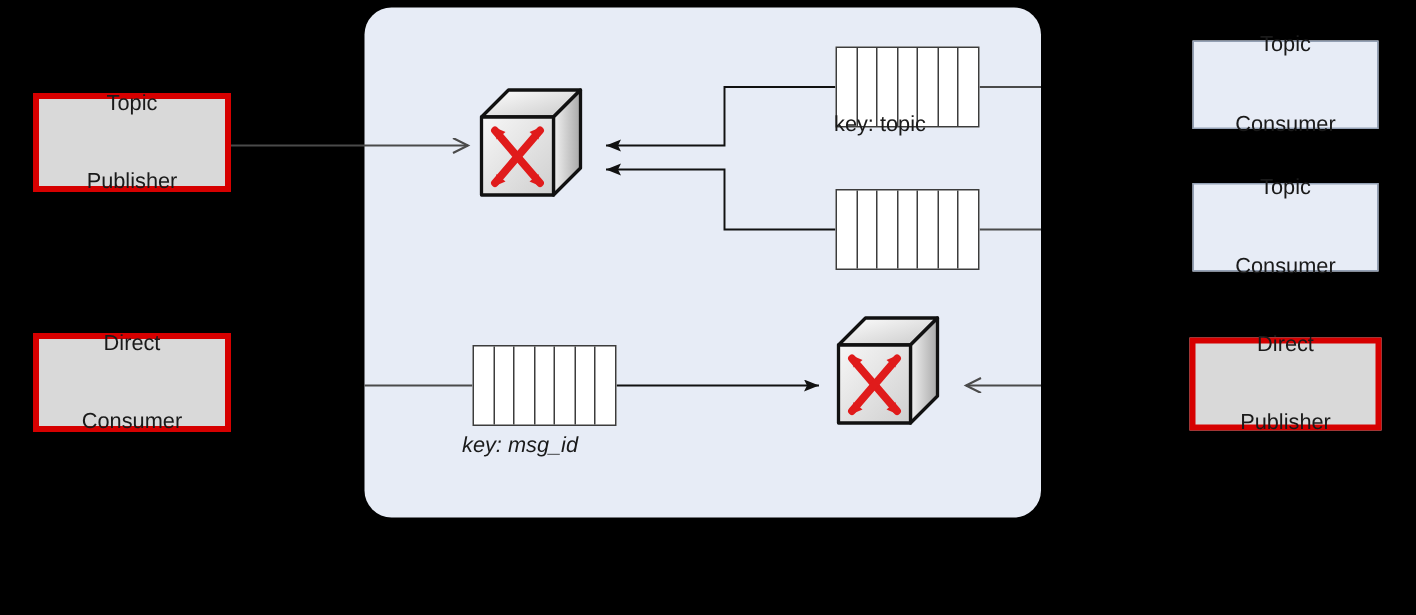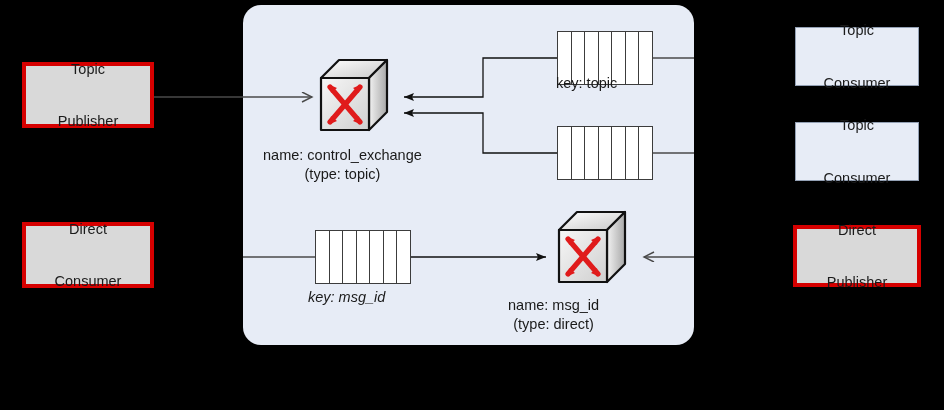--- a/index.html
+++ b/index.html
@@ -165,29 +165,21 @@
       </g>
       <g fill="#e01b1b">
         <path d="M17,29 l7,3 l-6,5 z"></path>
         <path d="M47,68 l-7,-3 l6,-5 z"></path>
         <path d="M47,29 l-7,3 l6,5 z"></path>
         <path d="M17,68 l7,-3 l-6,-5 z"></path>
       </g>
     </svg>
   </div>
 
-  <div class="label" id="lbl-control" style="left: 263px; top: 146px;">
-    <span>name: control_exchange</span><br>
-    <span>(type: topic)</span>
-  </div>
-
-  <div class="label" id="lbl-msgid" style="left: 508px; top: 296px;">
-    <span>name: msg_id</span><br>
-    <span>(type: direct)</span>
-  </div>
+
 
   <div class="queue" id="q0" style="left: 557px; top: 31px; width: 96px; height: 54px;">
       <i></i>
       <i></i>
       <i></i>
       <i></i>
       <i></i>
       <i></i>
       <i></i>
     </div>

